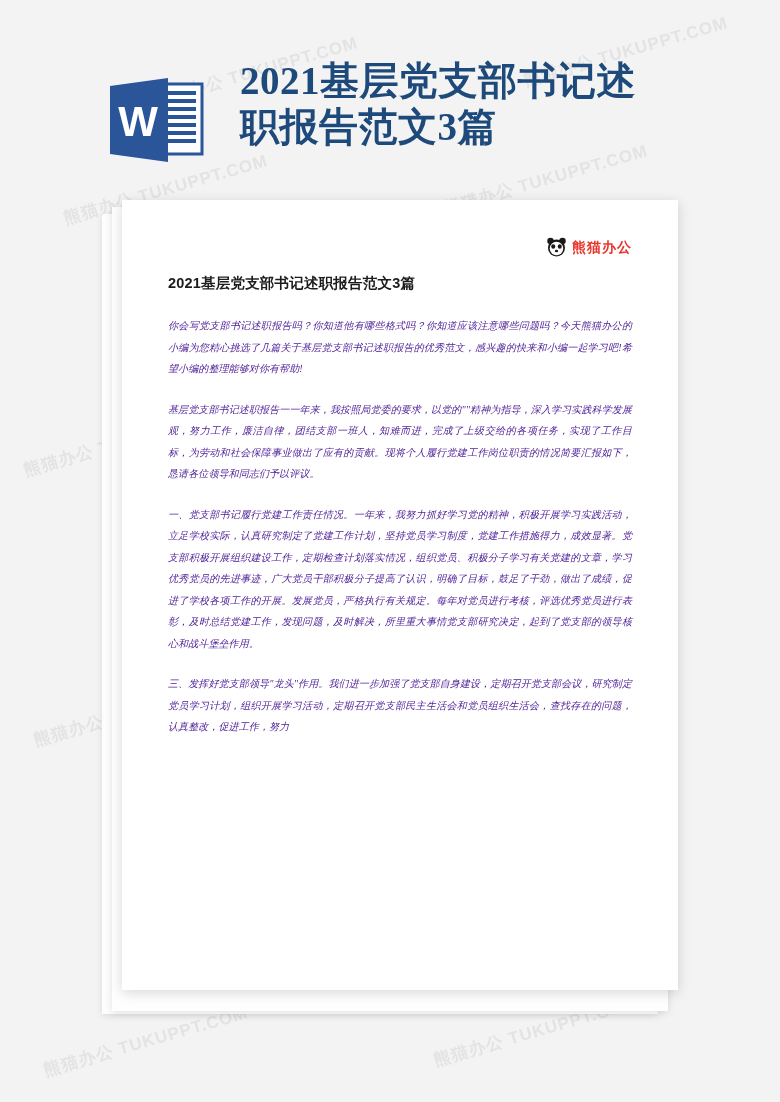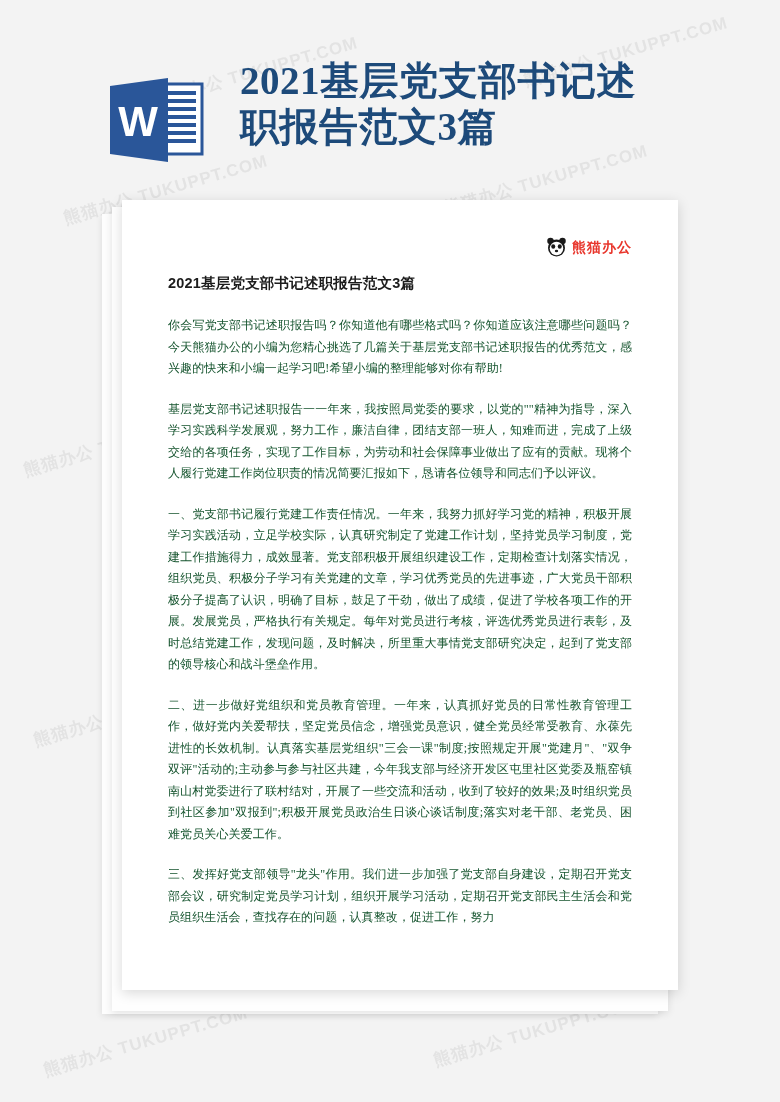--- a/index.html
+++ b/index.html
@@ -109,26 +109,27 @@
     font-family: "Liberation Sans", "DejaVu Sans", sans-serif;
     font-weight: 700;
     font-size: 14.5px;
     color: #1c1c1c;
     margin: 4px 0 22px 0;
     letter-spacing: 0.2px;
   }
 
   .para {
     font-family: "Liberation Serif", "DejaVu Serif", serif;
-    font-size: 12px;
+    font-size: 10px;
     line-height: 21.5px;
-    color: #14532d;
+    color: #4c1d95;
     text-align: justify;
     margin: 0 0 19px 0;
     letter-spacing: 0.1px;
+    font-style: italic;
   }
 
   
   .page-fade {
     position: absolute;
     left: 0; right: 0; bottom: 0; height: 26px;
     background: linear-gradient(to bottom, rgba(255,255,255,0), #ffffff 78%);
     pointer-events: none;
   }
 </style>
@@ -193,17 +194,16 @@
         </span>
         <span class="panda-word">熊猫办公</span>
       </div>
     </div>
 
     <h1 class="doc-title">2021基层党支部书记述职报告范文3篇</h1>
 
     <p class="para">你会写党支部书记述职报告吗？你知道他有哪些格式吗？你知道应该注意哪些问题吗？今天熊猫办公的小编为您精心挑选了几篇关于基层党支部书记述职报告的优秀范文，感兴趣的快来和小编一起学习吧!希望小编的整理能够对你有帮助!</p>
     <p class="para">基层党支部书记述职报告一一年来，我按照局党委的要求，以党的""精神为指导，深入学习实践科学发展观，努力工作，廉洁自律，团结支部一班人，知难而进，完成了上级交给的各项任务，实现了工作目标，为劳动和社会保障事业做出了应有的贡献。现将个人履行党建工作岗位职责的情况简要汇报如下，恳请各位领导和同志们予以评议。</p>
     <p class="para">一、党支部书记履行党建工作责任情况。一年来，我努力抓好学习党的精神，积极开展学习实践活动，立足学校实际，认真研究制定了党建工作计划，坚持党员学习制度，党建工作措施得力，成效显著。党支部积极开展组织建设工作，定期检查计划落实情况，组织党员、积极分子学习有关党建的文章，学习优秀党员的先进事迹，广大党员干部积极分子提高了认识，明确了目标，鼓足了干劲，做出了成绩，促进了学校各项工作的开展。发展党员，严格执行有关规定。每年对党员进行考核，评选优秀党员进行表彰，及时总结党建工作，发现问题，及时解决，所里重大事情党支部研究决定，起到了党支部的领导核心和战斗堡垒作用。</p>
-    <p class="para">二、进一步做好党组织和党员教育管理。一年来，认真抓好党员的日常性教育管理工作，做好党内关爱帮扶，坚定党员信念，增强党员意识，健全党员经常受教育、永葆先进性的长效机制。认真落实基层党组织"三会一课"制度;按照规定开展"党建月"、"双争双评"活动的;主动参与参与社区共建，今年我支部与经济开发区屯里社区党委及瓶窑镇南山村党委进行了联村结对，开展了一些交流和活动，收到了较好的效果;及时组织党员到社区参加"双报到";积极开展党员政治生日谈心谈话制度;落实对老干部、老党员、困难党员关心关爱工作。</p>
     <p class="para">三、发挥好党支部领导"龙头"作用。我们进一步加强了党支部自身建设，定期召开党支部会议，研究制定党员学习计划，组织开展学习活动，定期召开党支部民主生活会和党员组织生活会，查找存在的问题，认真整改，促进工作，努力</p>
   </div>
   <div class="page-fade"></div>
 </div>
 
 </body></html>

